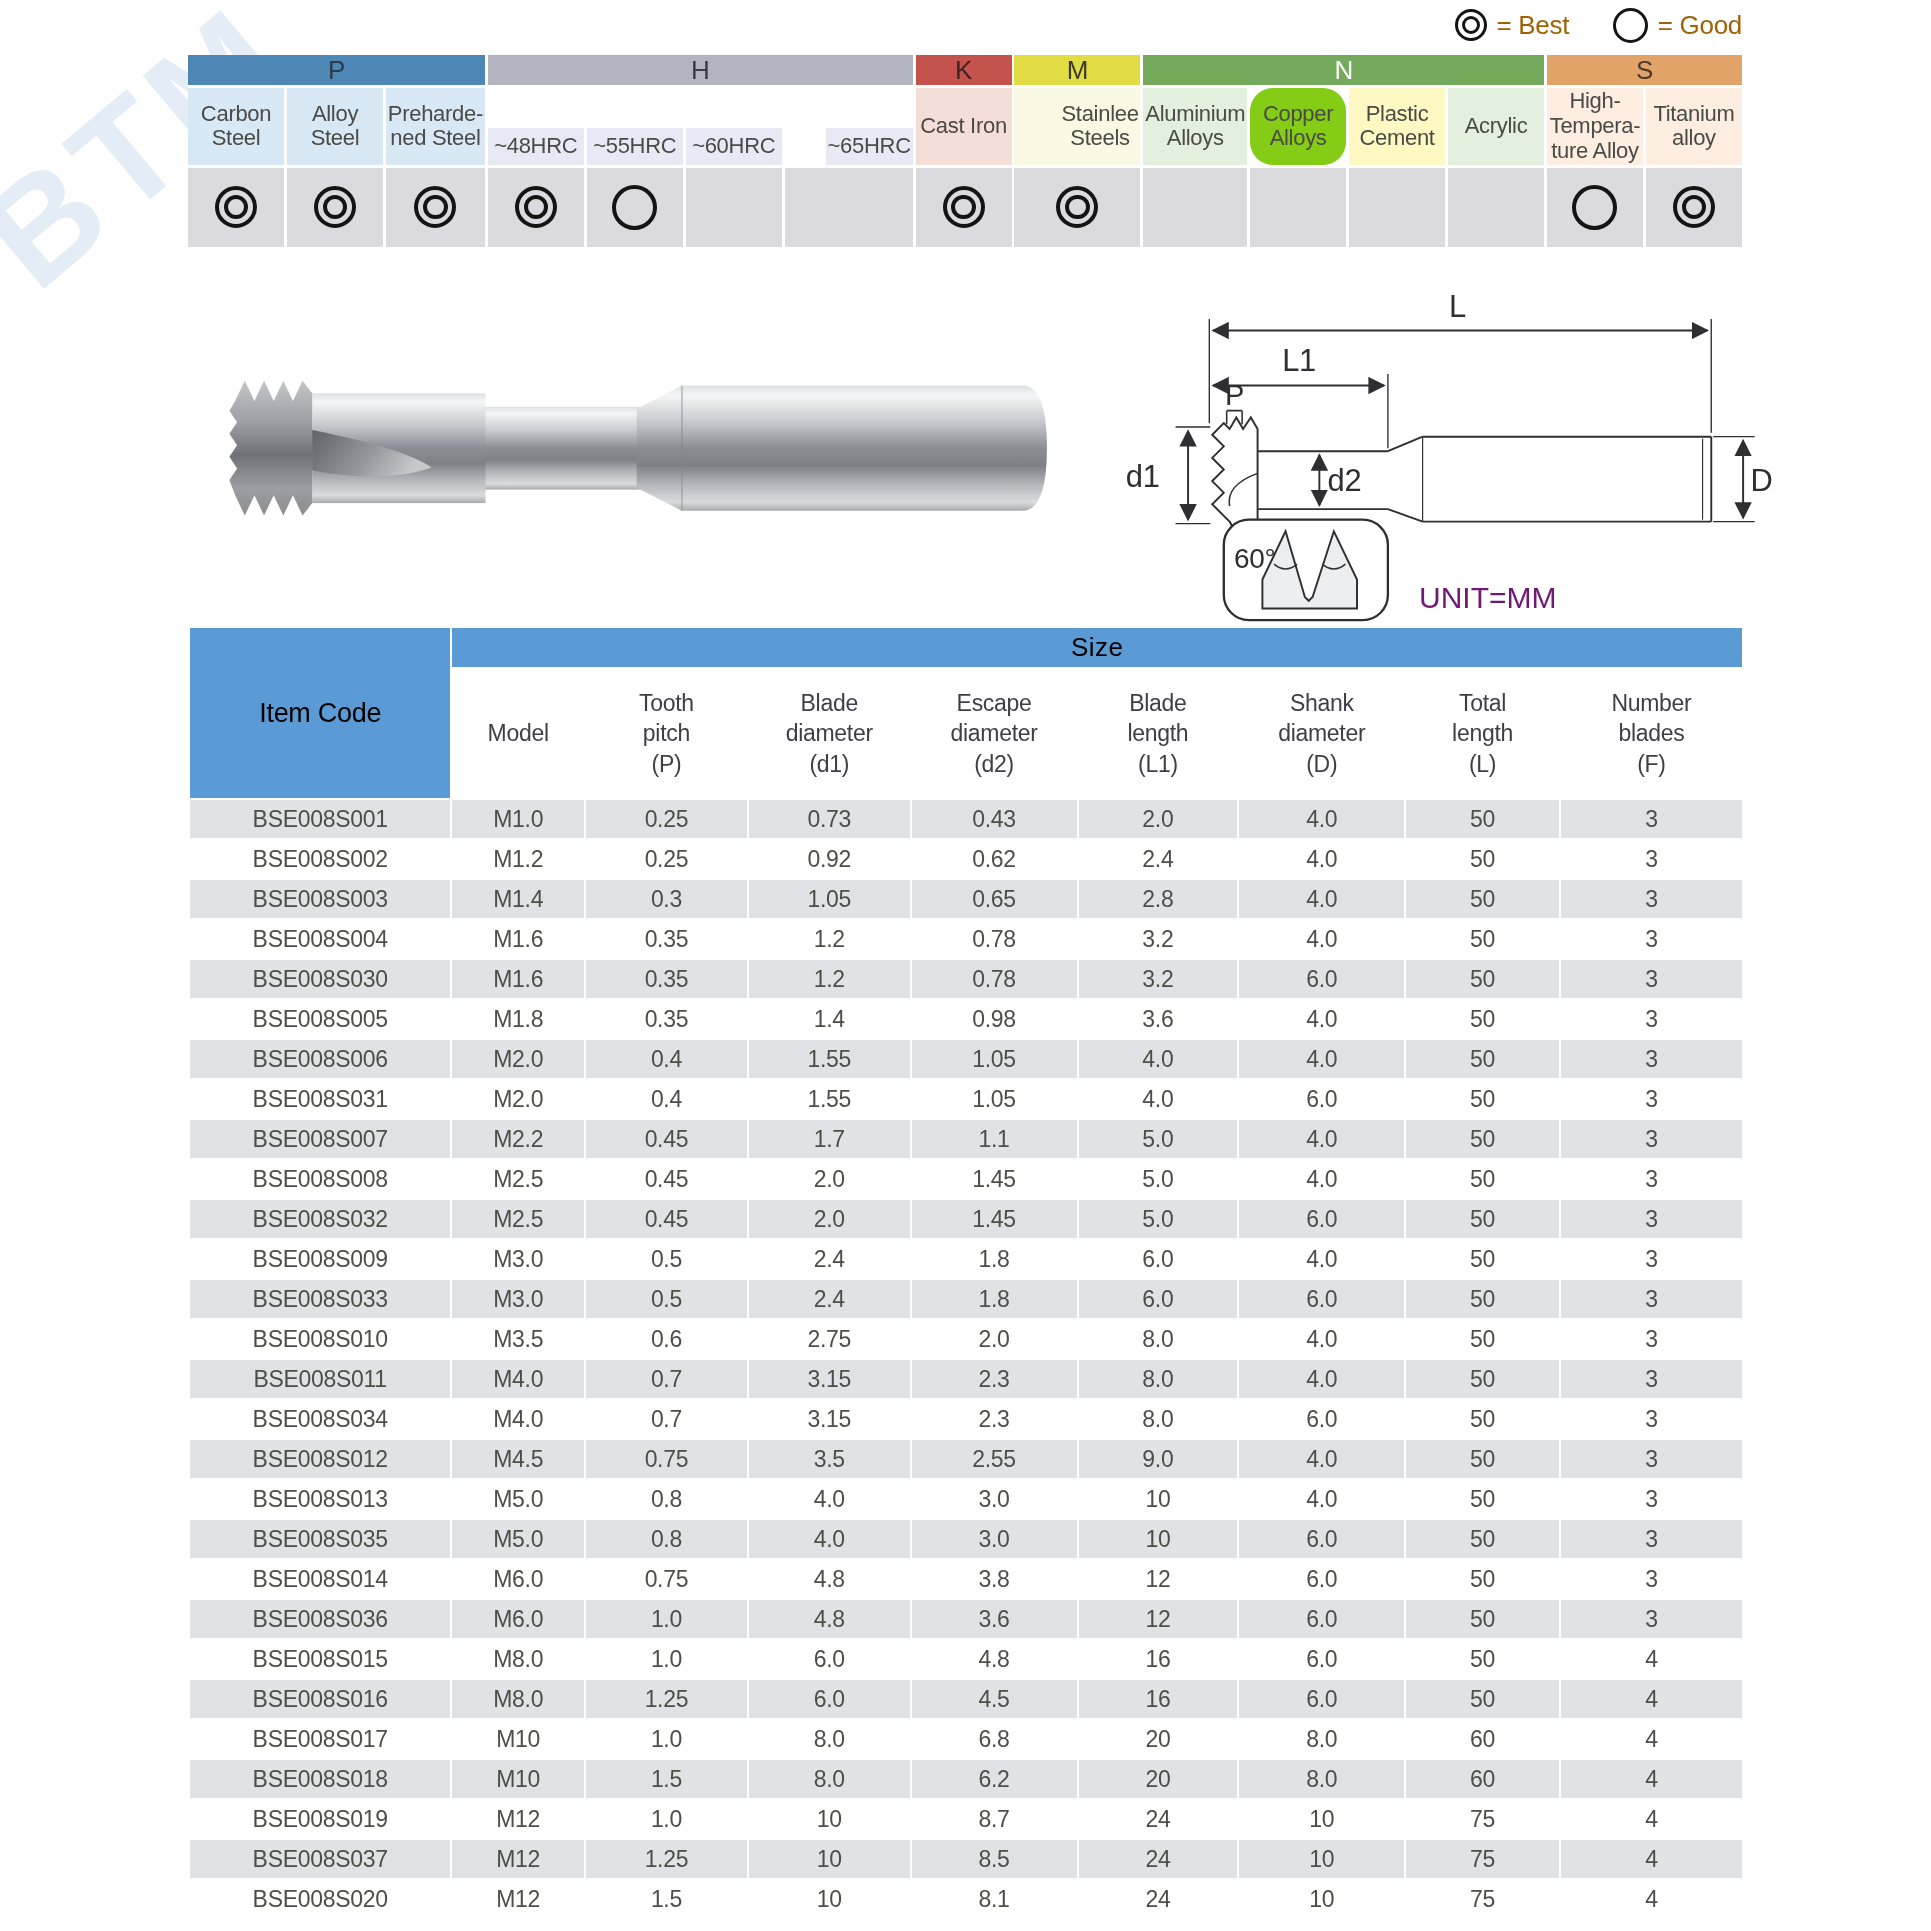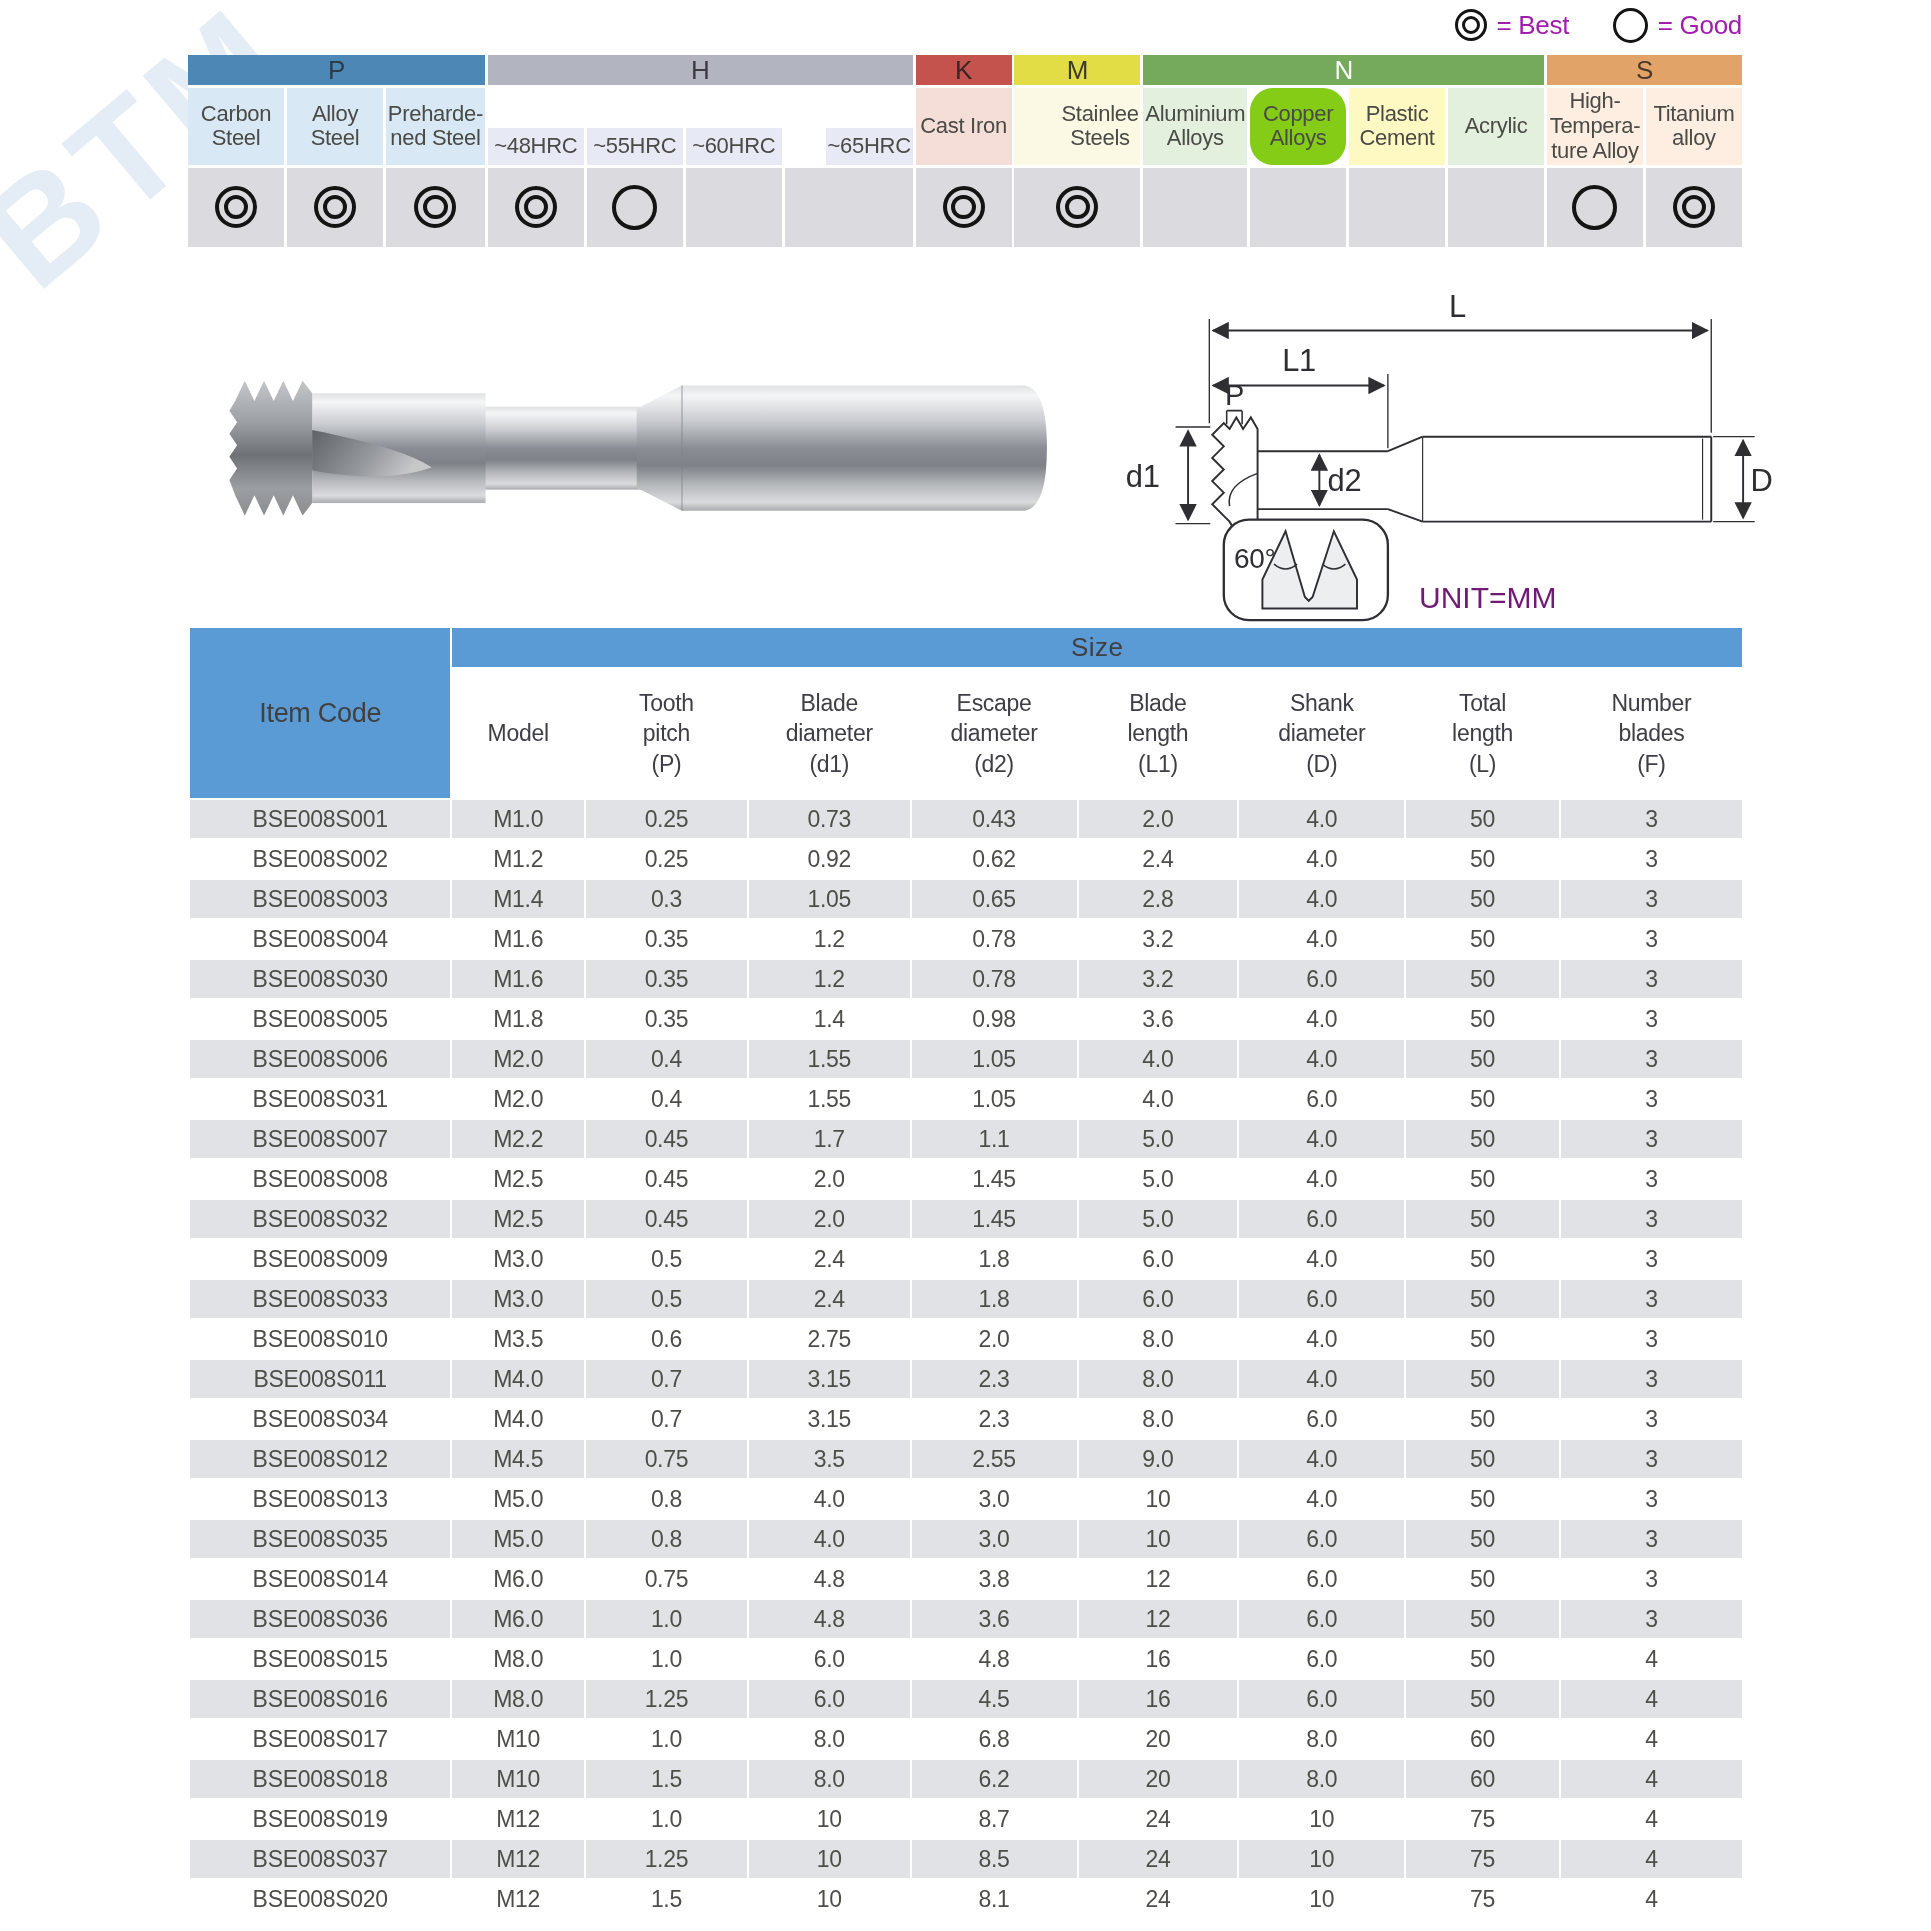--- a/index.html
+++ b/index.html
@@ -14,21 +14,21 @@
     pointer-events:none;
   }
   .watermark span{
     position:absolute;left:-9.7px;top:183px;
     font-size:145px;font-weight:bold;letter-spacing:9.7px;
     color:#b9cfe8;opacity:.38;transform:rotate(-40deg);transform-origin:left top;
     white-space:nowrap;
   }
   
   .legend{position:absolute;top:7.7px;right:189px;display:flex;gap:44px;align-items:center;}
-  .legend .item{display:flex;align-items:center;gap:9.7px;font-size:26px;color:#a21caf;}
+  .legend .item{display:flex;align-items:center;gap:9.7px;font-size:26px;color:#a16207;}
   .sym{display:inline-block;border-radius:50%;border:3.9px solid #141414;box-sizing:border-box;position:relative;background:transparent;}
   .sym.best{width:32px;height:32px;}
   .sym.best::after{content:"";position:absolute;inset:3.9px;border:3.9px solid #141414;border-radius:50%;}
   .sym.good{width:35px;height:35px;}
   .sym.lg.best{width:42px;height:42px;border-width:4.8px;}
   .sym.lg.best::after{inset:4.8px;border-width:4.8px;}
   .sym.lg.good{width:45px;height:45px;border-width:4.8px;}
   
   .materials{
     position:absolute;left:188px;top:55px;width:1554px;
@@ -45,21 +45,21 @@
   .diagram{position:absolute;left:1079px;top:282px;width:695px;height:348px;}
   .diagram text{font-family:"Liberation Sans",sans-serif;fill:#2e2e33;}
   .unit{position:absolute;left:1419px;top:581px;width:328px;
     font-size:30px;color:#701a75;letter-spacing:0;}
   
   .size-table{
     position:absolute;left:188px;top:626px;width:1556px;
     border-collapse:collapse;table-layout:fixed;background:#fff;
   }
   .size-table th,.size-table td{border:2.9px solid #fff;padding:0;text-align:center;vertical-align:middle;}
-  .blue{background:#5b9bd5;color:#404040;font-weight:400;}
+  .blue{background:#5b9bd5;color:#000000;font-weight:400;}
   .size-bar{height:39px;font-size:26px;letter-spacing:0.5px;}
   .item-code-h{font-size:27px;}
   .col-h{height:129px;background:#ffffff;font-weight:400;font-size:23px;color:#3e3e46;
     white-space:pre-line;line-height:1.32;}
   .size-table tbody td{height:38px;font-size:23px;color:#4e4e49;background:#ffffff;}
   .size-table tbody tr.shade td{background:#e1e2e6;}
 </style>
 </head>
 <body>
 

